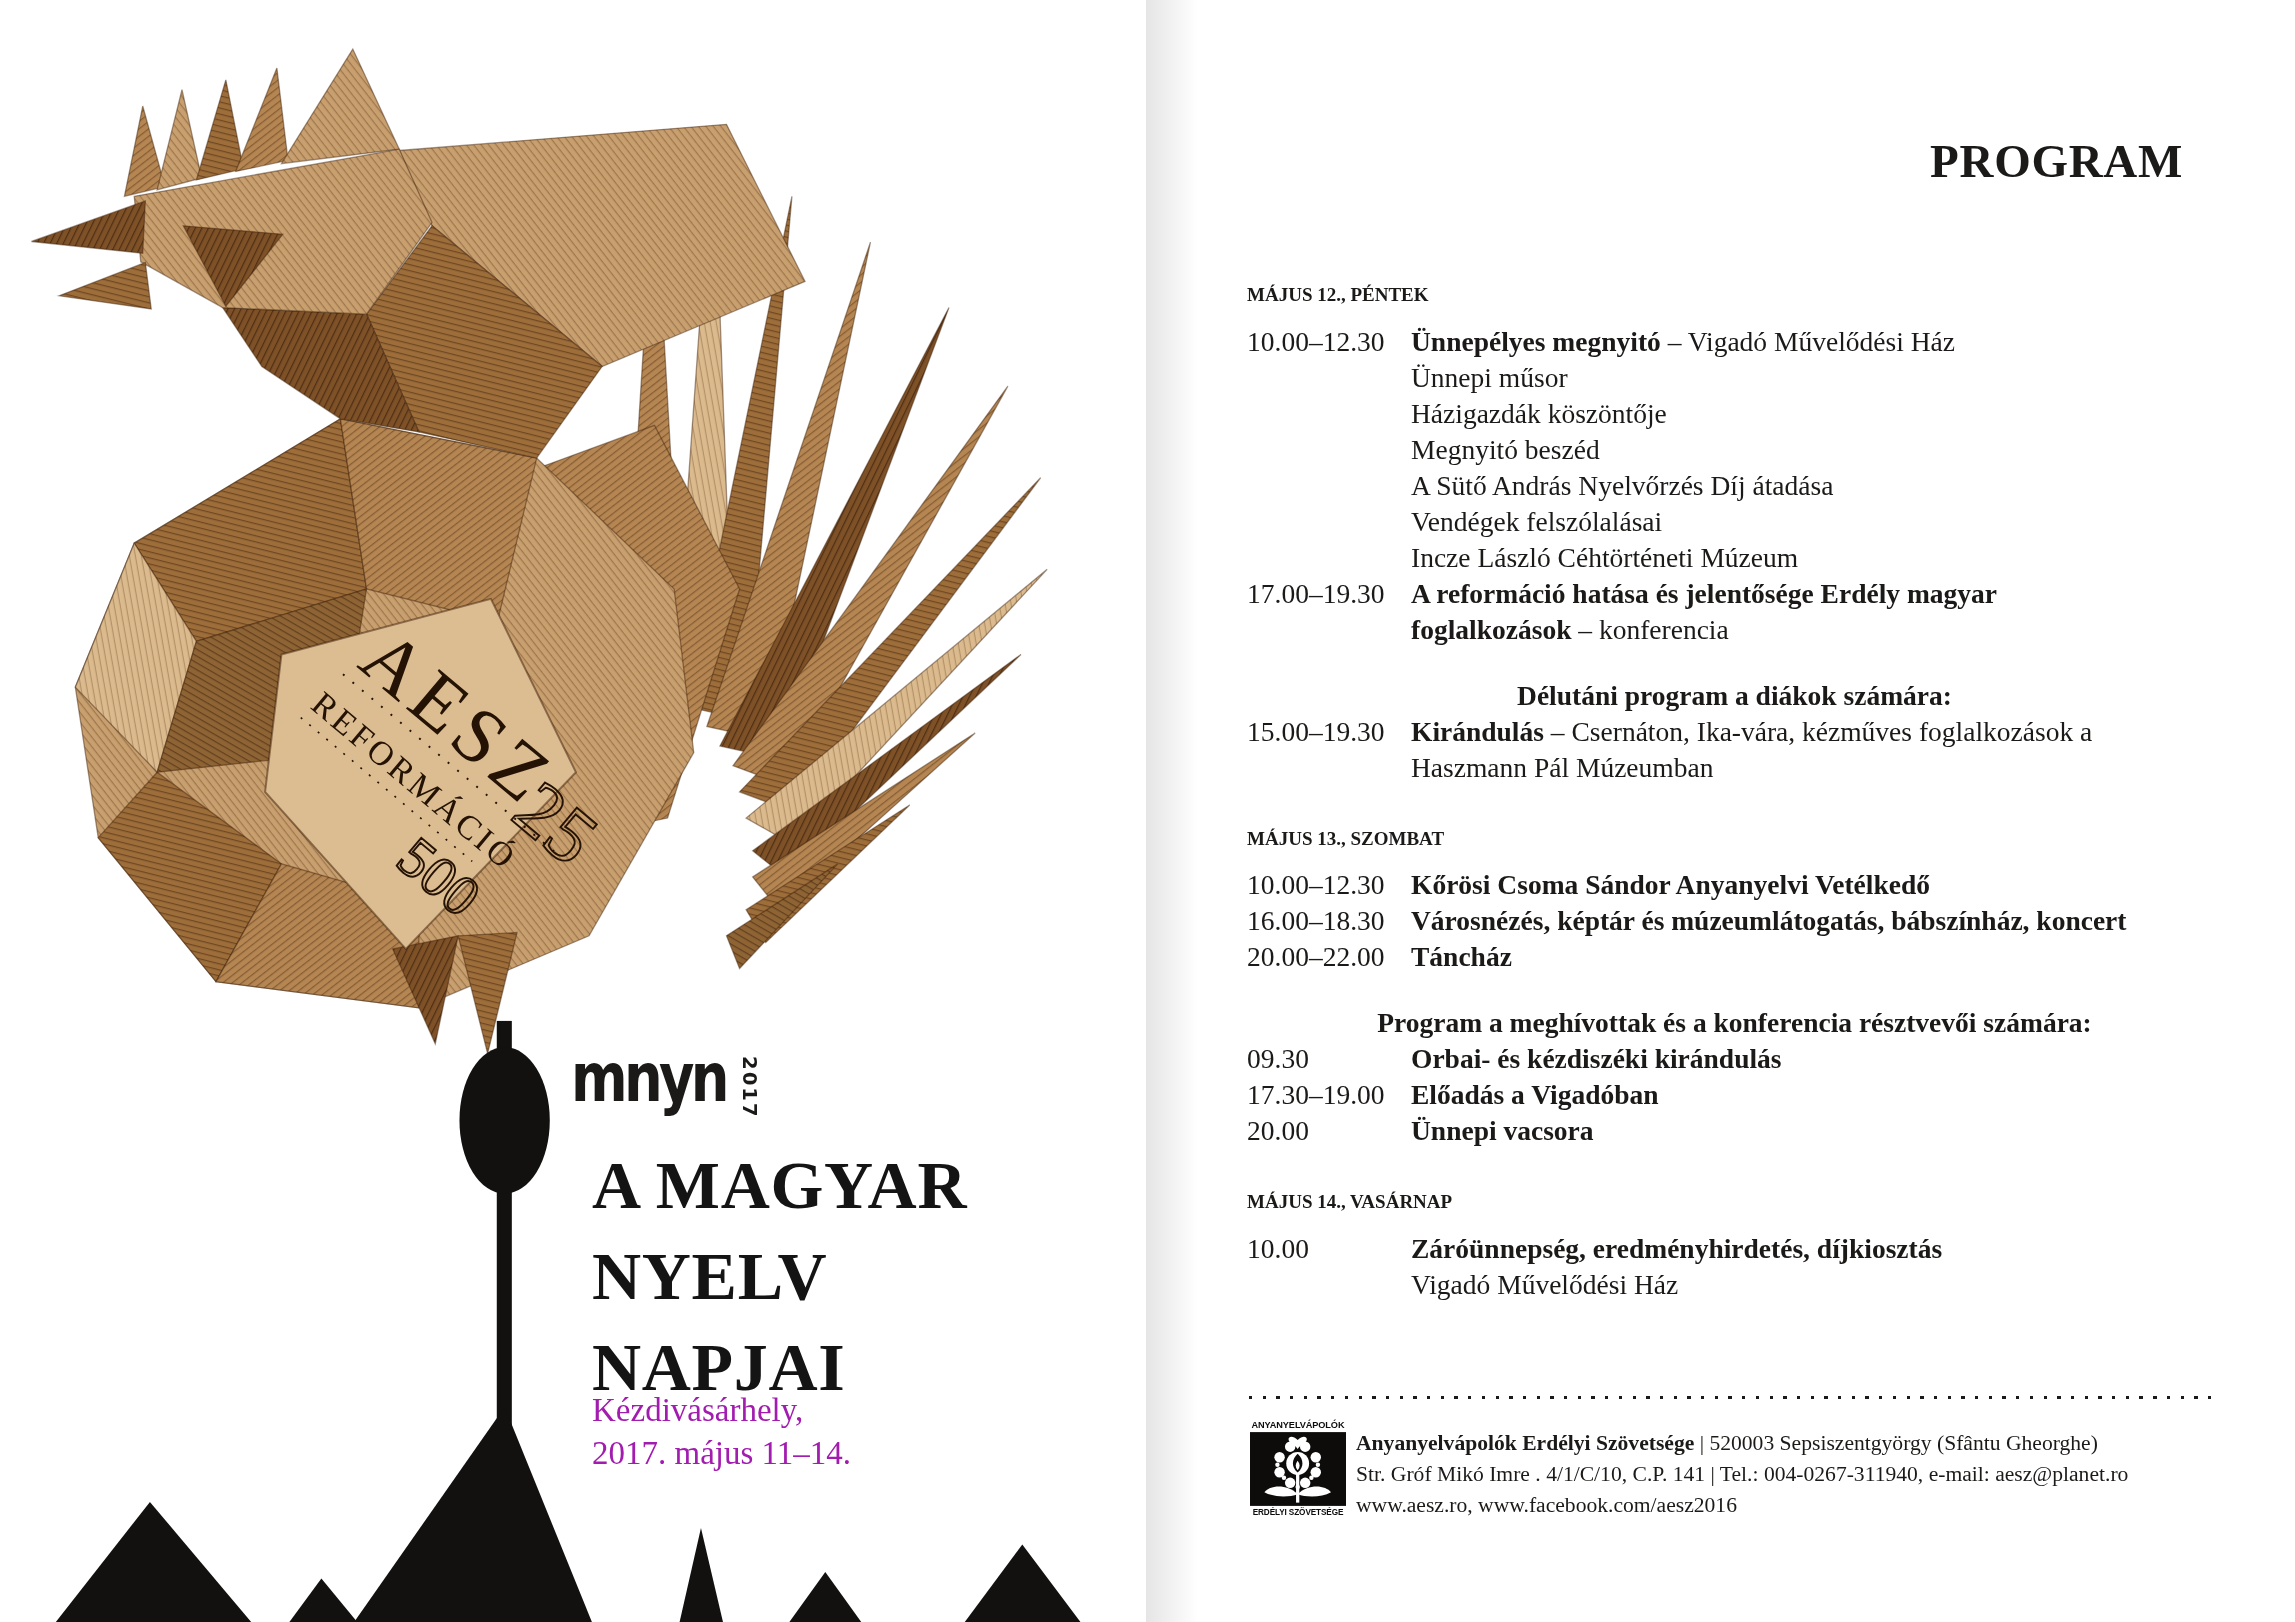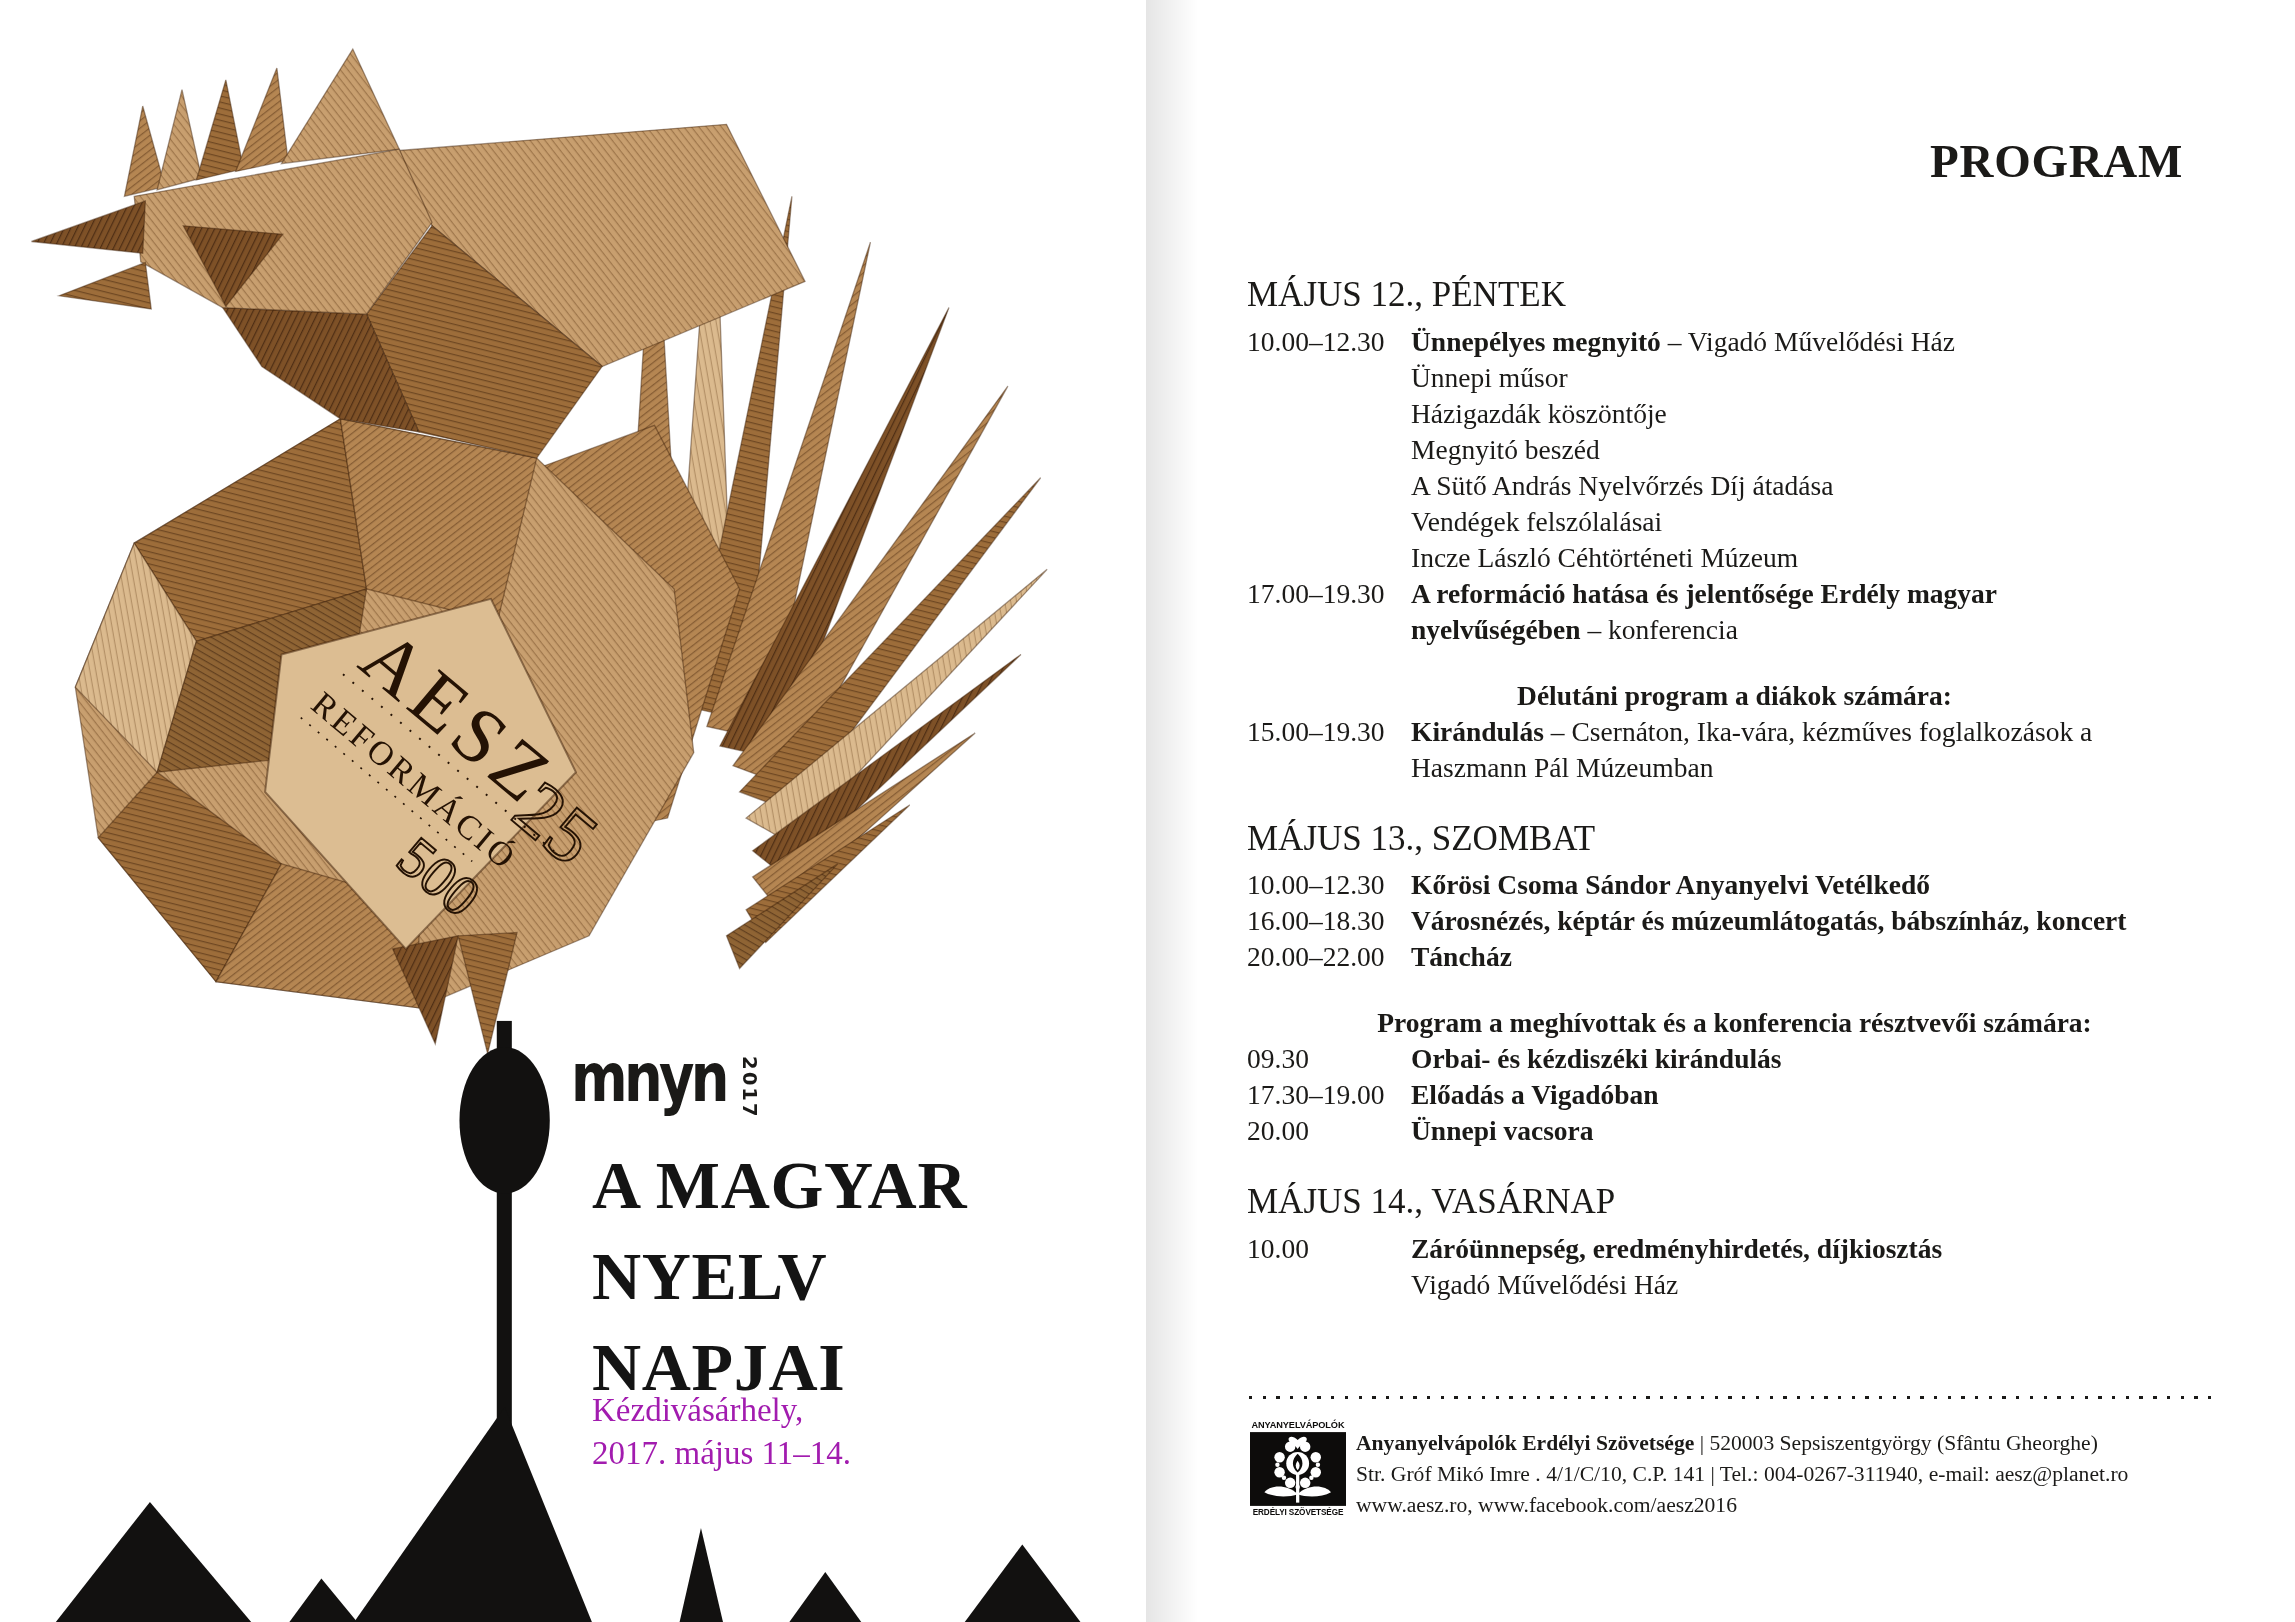--- a/index.html
+++ b/index.html
@@ -45,21 +45,21 @@
   
   .right-page{position:absolute;left:1247px;top:0;width:936px;}
   .program-title{
     position:absolute;left:0;top:134px;width:936px;
     text-align:right;font-size:47px;font-weight:700;letter-spacing:0.7px;
   }
   .rows{position:absolute;left:0;top:277px;width:975px;font-size:27.5px;line-height:36px;}
   .row{position:relative;min-height:36px;}
   .row .time{position:absolute;left:0;top:0;white-space:nowrap;}
   .row .txt{margin-left:164px;white-space:nowrap;}
-  .row-day{font-size:35px;font-weight:400;margin:35px 0 10.5px 0;}
+  .row-day{font-size:19px;font-weight:700;margin:35px 0 10.5px 0;}
   .rows .row-day:first-child{margin-top:0;}
   .row-intro{font-weight:700;margin-top:30px;text-align:center;}
   .b{font-weight:700;margin-top:17px;}
   
   .dotted-sep{
     position:absolute;left:1249px;top:1396px;width:971px;height:3.3px;
     background:repeating-linear-gradient(to right,#1b1a18 0 3.3px,transparent 3.3px 13.7px);
   }
   .aesz-logo{position:absolute;left:1249px;top:1419px;width:98px;text-align:center;}
   .aesz-logo .cap{
@@ -219,21 +219,21 @@
           <div class="txt"><span>Vendégek felszólalásai</span></div>
         </div>
         <div class="row">
           <div class="txt"><span>Incze László Céhtörténeti Múzeum</span></div>
         </div>
         <div class="row">
           <span class="time">17.00–19.30</span>
           <div class="txt"><span class="b">A reformáció hatása és jelentősége Erdély magyar</span></div>
         </div>
         <div class="row">
-          <div class="txt"><span class="b">nyelvűségében</span><span> – konferencia</span></div>
+          <div class="txt"><span class="b">foglalkozások</span><span> – konferencia</span></div>
         </div>
         <div class="row row-intro">Délutáni program a diákok számára:</div>
         <div class="row">
           <span class="time">15.00–19.30</span>
           <div class="txt"><span class="b">Kirándulás</span><span> – Csernáton, Ika-vára, kézműves foglalkozások a</span></div>
         </div>
         <div class="row">
           <div class="txt"><span>Haszmann Pál Múzeumban</span></div>
         </div>
         <div class="row-day">MÁJUS 13., SZOMBAT</div>

